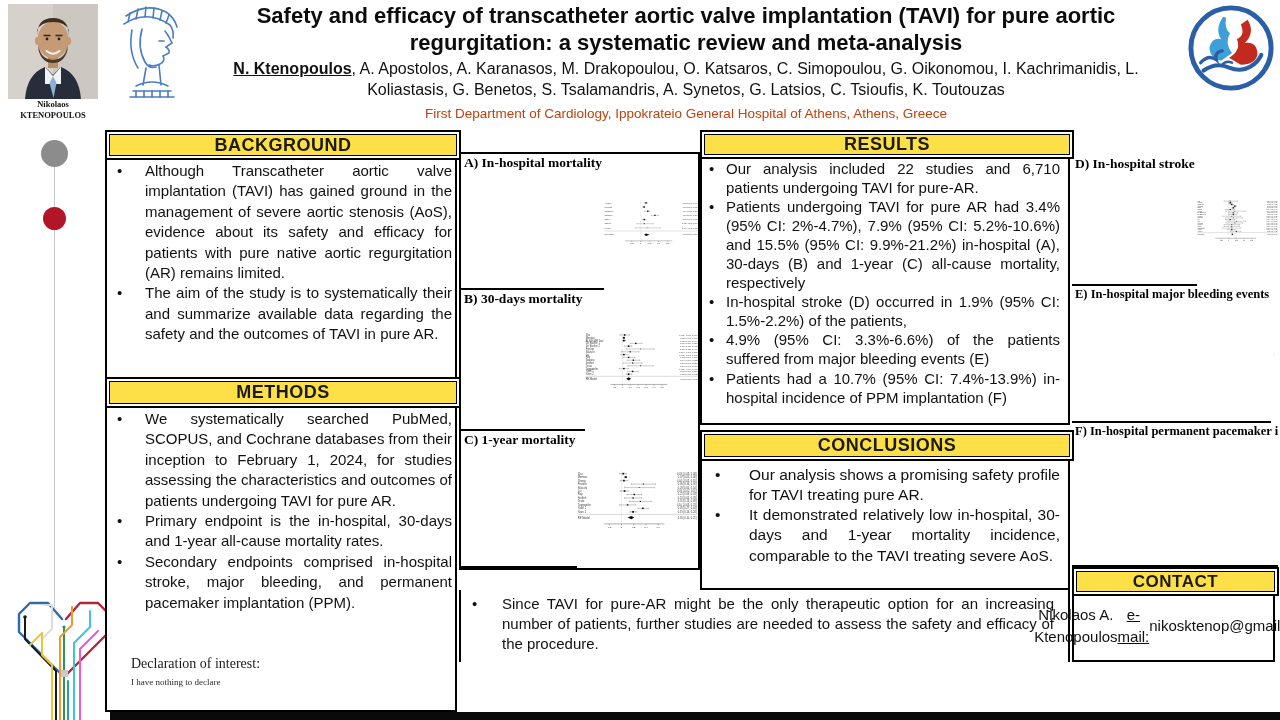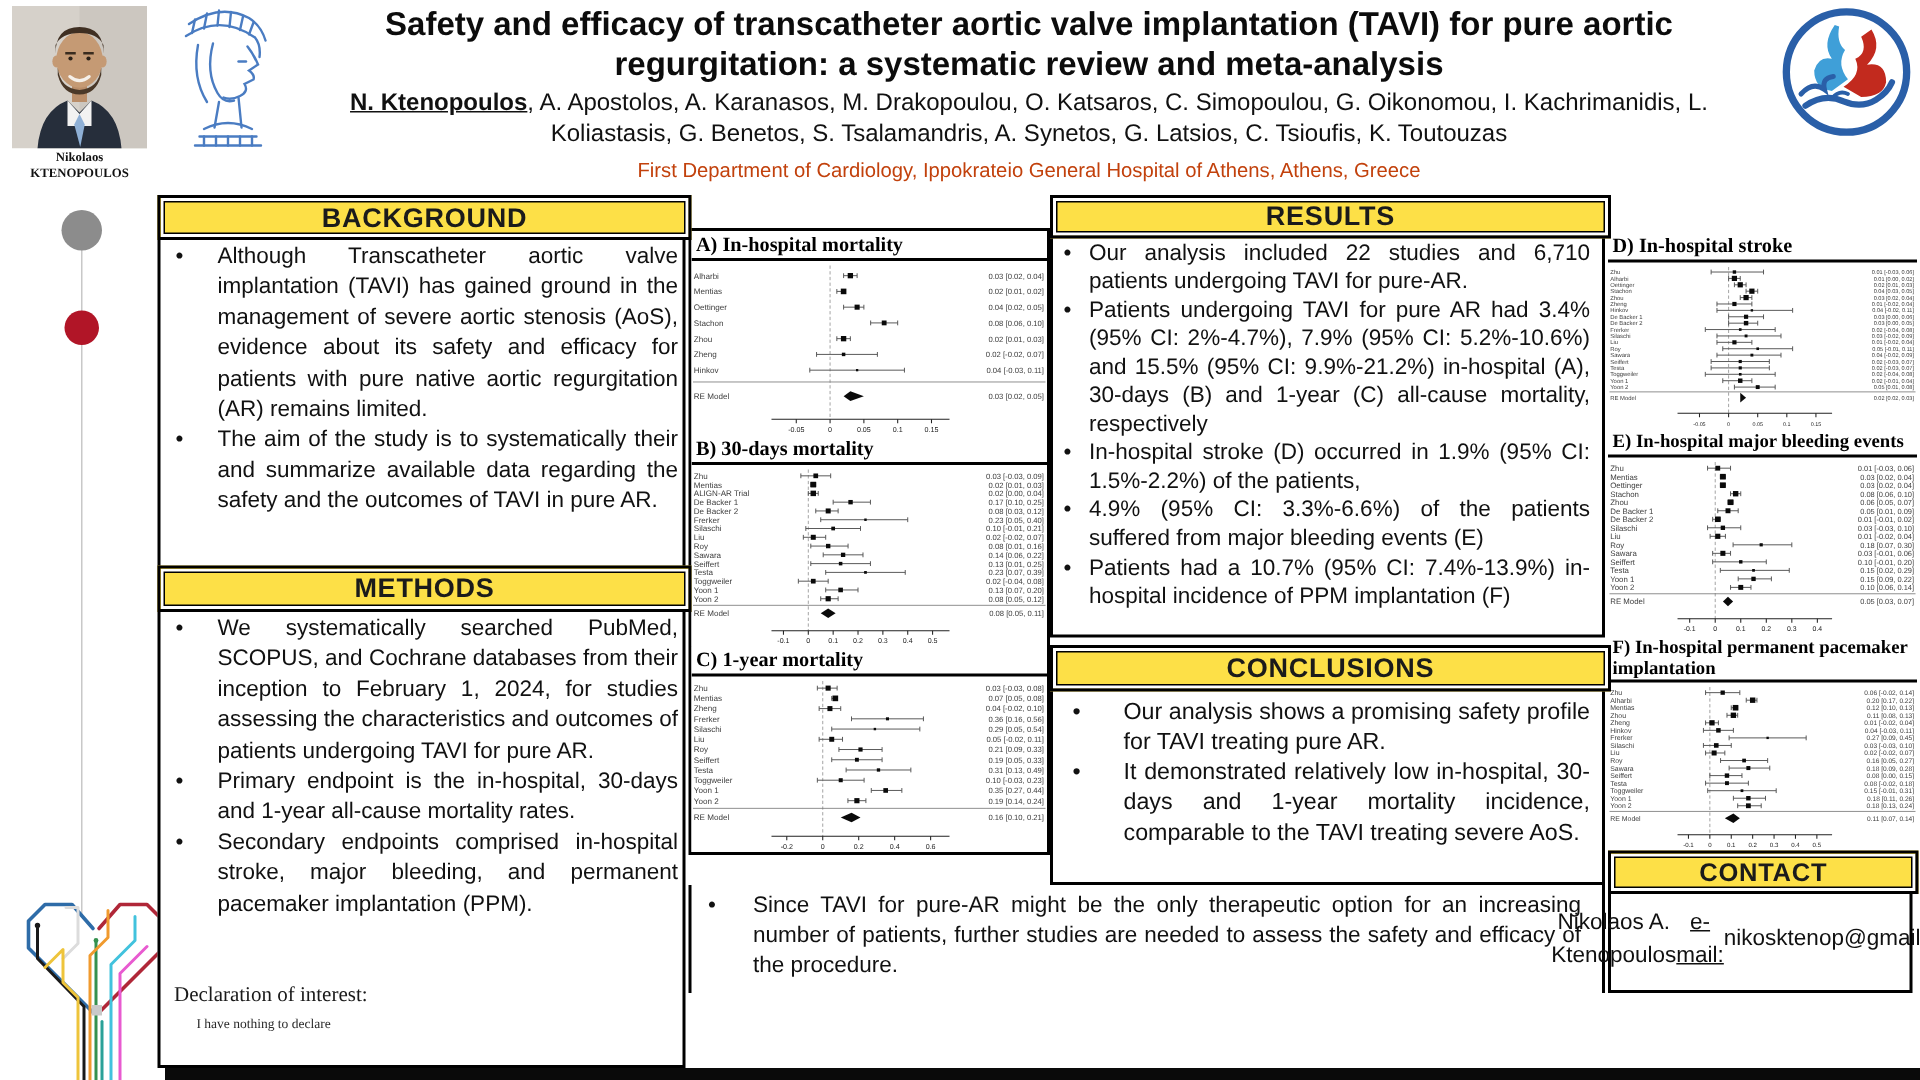--- a/index.html
+++ b/index.html
@@ -29,28 +29,28 @@
   .btxt{flex:1;text-align:justify;}
   .list-left{font-size:15px;line-height:1.36;}
   .list-left .bdot{width:28px;padding-left:7px;}
   .list-results{font-size:15px;line-height:1.27;}
   .list-results .bdot{width:17px;padding-left:3px;}
   .list-concl{font-size:15.5px;line-height:1.3;}
   .list-concl .bdot{width:34px;padding-left:9px;}
   .list-closing{font-size:15px;line-height:1.33;}
   .list-closing .bdot{width:30px;padding-left:9px;}
   
-  .panel{display:flex;flex-direction:column;overflow:hidden;background:#fff;box-sizing:border-box;}
+  .panel{display:flex;flex-direction:row;overflow:hidden;background:#fff;box-sizing:border-box;}
   .ptitle{font-family:"Liberation Serif",serif;font-weight:700;font-size:13.5px;color:#000;
           border-bottom:2px solid #000;padding:1px 2px 1px 3px;white-space:nowrap;overflow:hidden;flex:none;}
   .ptitle.small{font-size:12.5px;}
   .ptitle.wrap{white-space:normal;line-height:1.12;}
   .psvg{flex:1 1 auto;width:100%;display:block;}
   
-  .decl-h{position:absolute;left:116px;top:656px;font-family:"Liberation Serif",serif;font-size:14px;color:#1a1a1a;z-index:5;}
+  .decl-h{position:absolute;left:131px;top:656px;font-family:"Liberation Serif",serif;font-size:14px;color:#1a1a1a;z-index:5;}
   .decl-t{position:absolute;left:131px;top:677px;font-family:"Liberation Serif",serif;font-size:9px;color:#2a2a2a;z-index:5;}
   
   .contact-body{display:flex;align-items:center;justify-content:center;
                 font-size:15px;line-height:1.45;text-align:center;}
   .email-label{text-decoration:underline;}
   
   .vline{position:absolute;left:54px;top:141px;width:1px;height:470px;background:#c8c8c8;z-index:1;}
   .dot{position:absolute;border-radius:50%;z-index:2;}
   .bottombar{position:absolute;left:110px;top:712px;width:1170px;height:8px;background:#0a0a0a;}
 </style>

